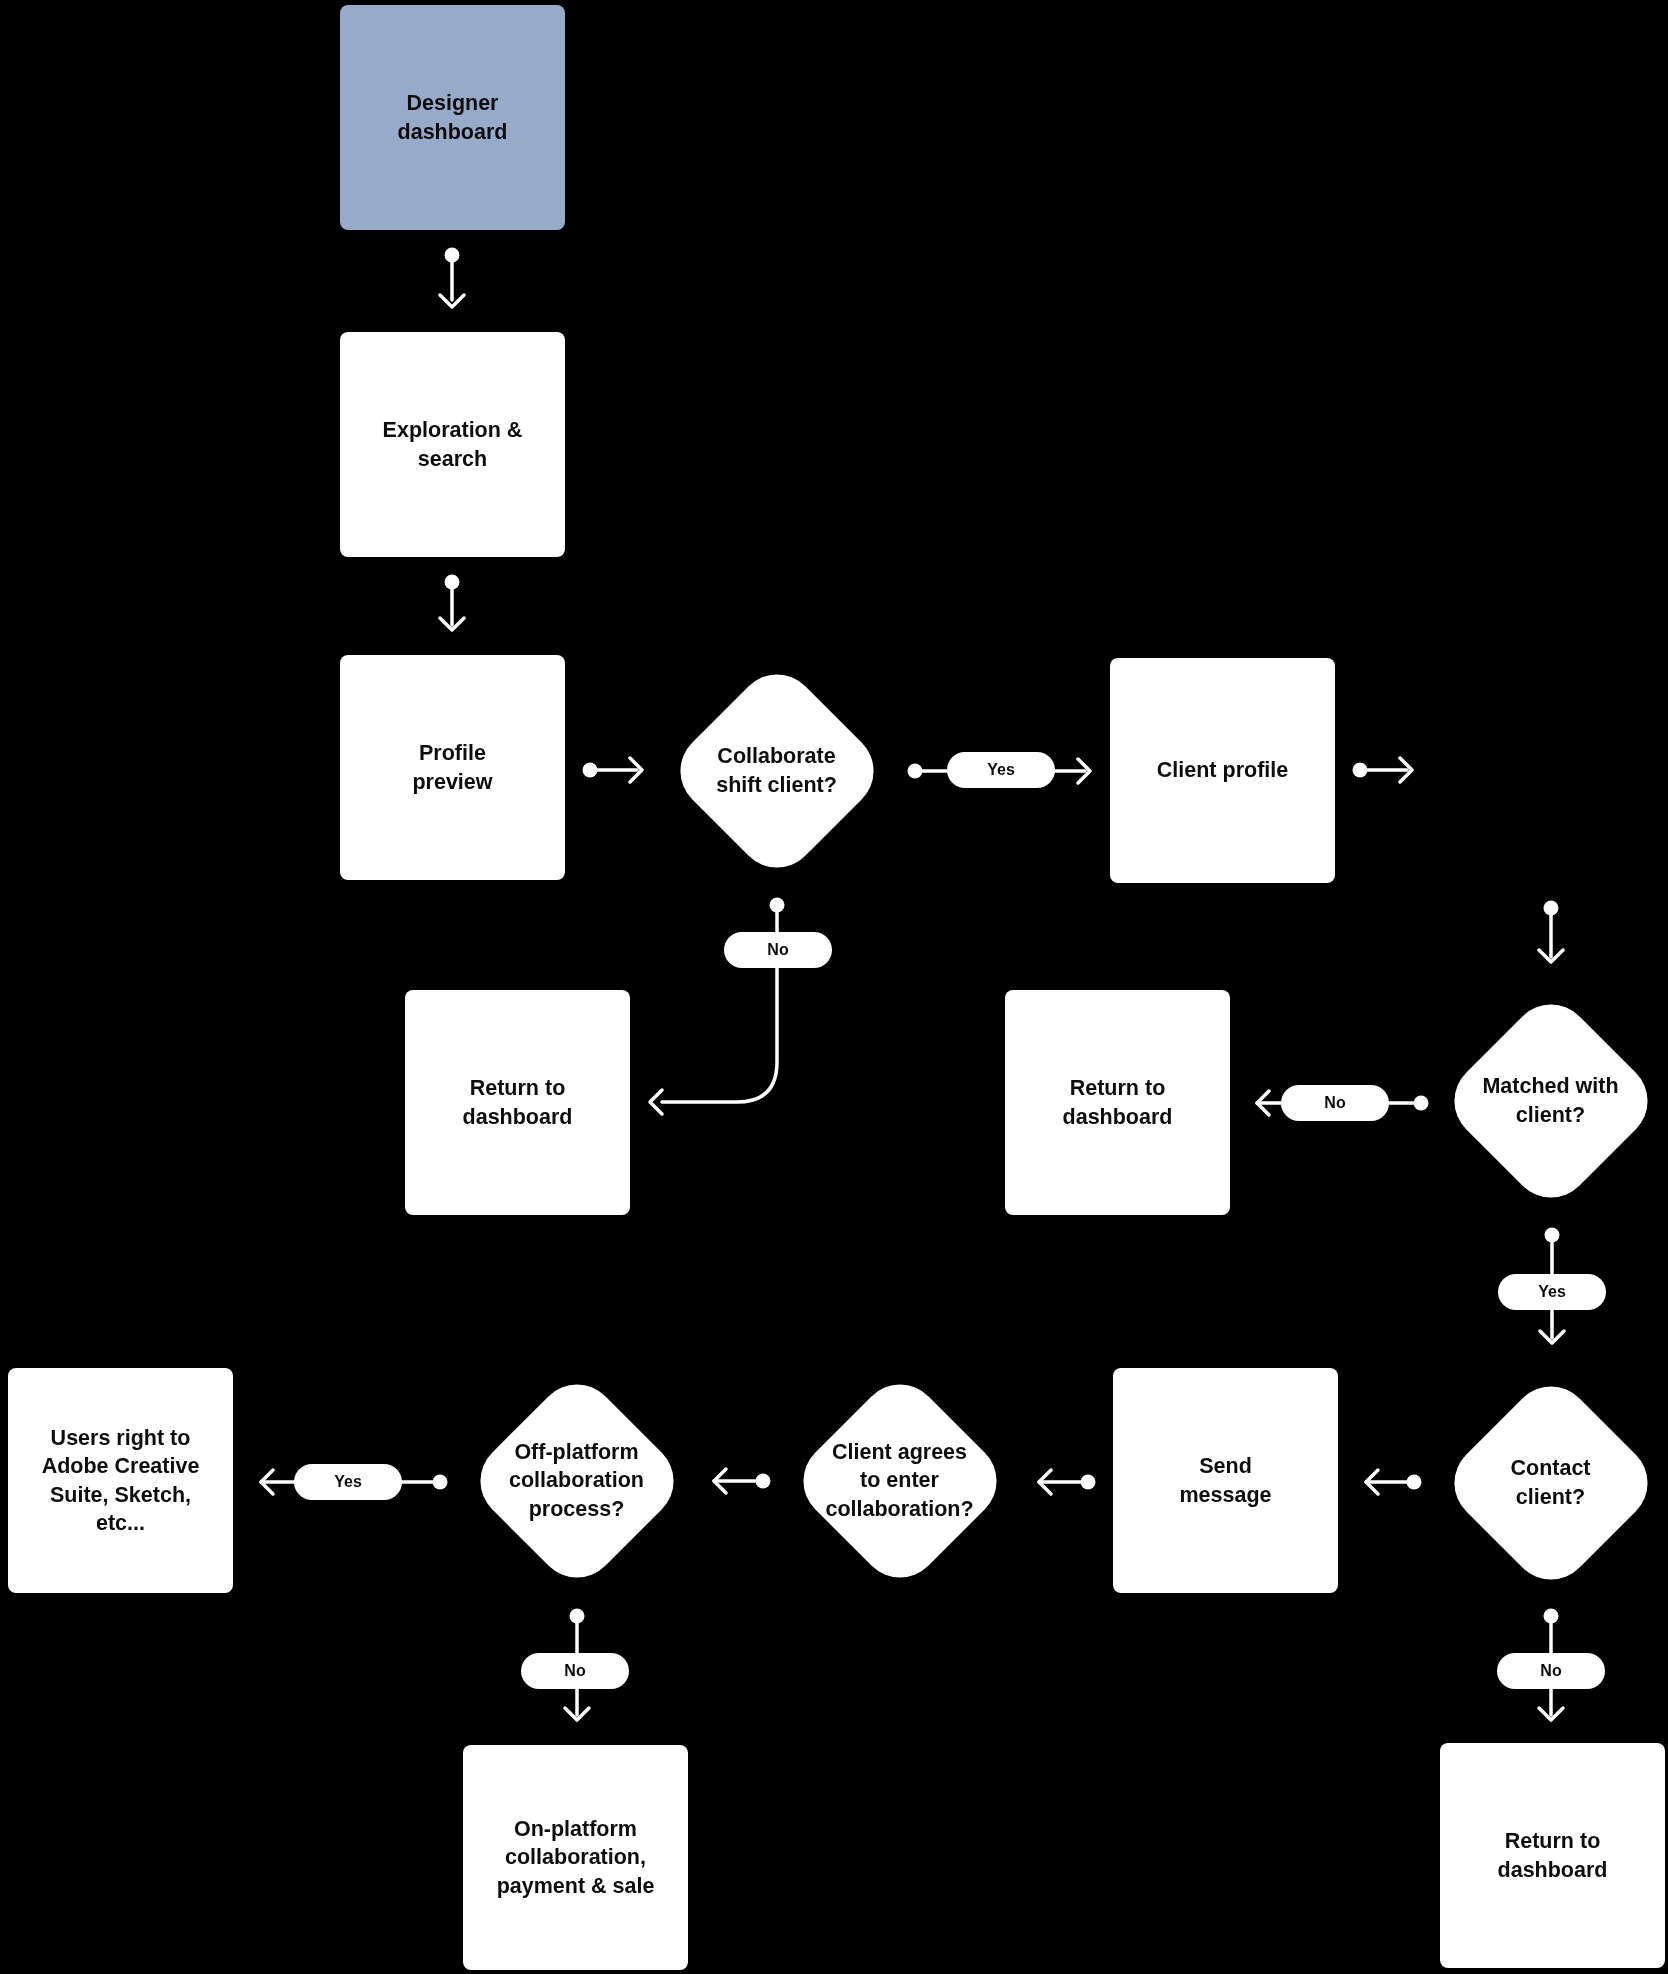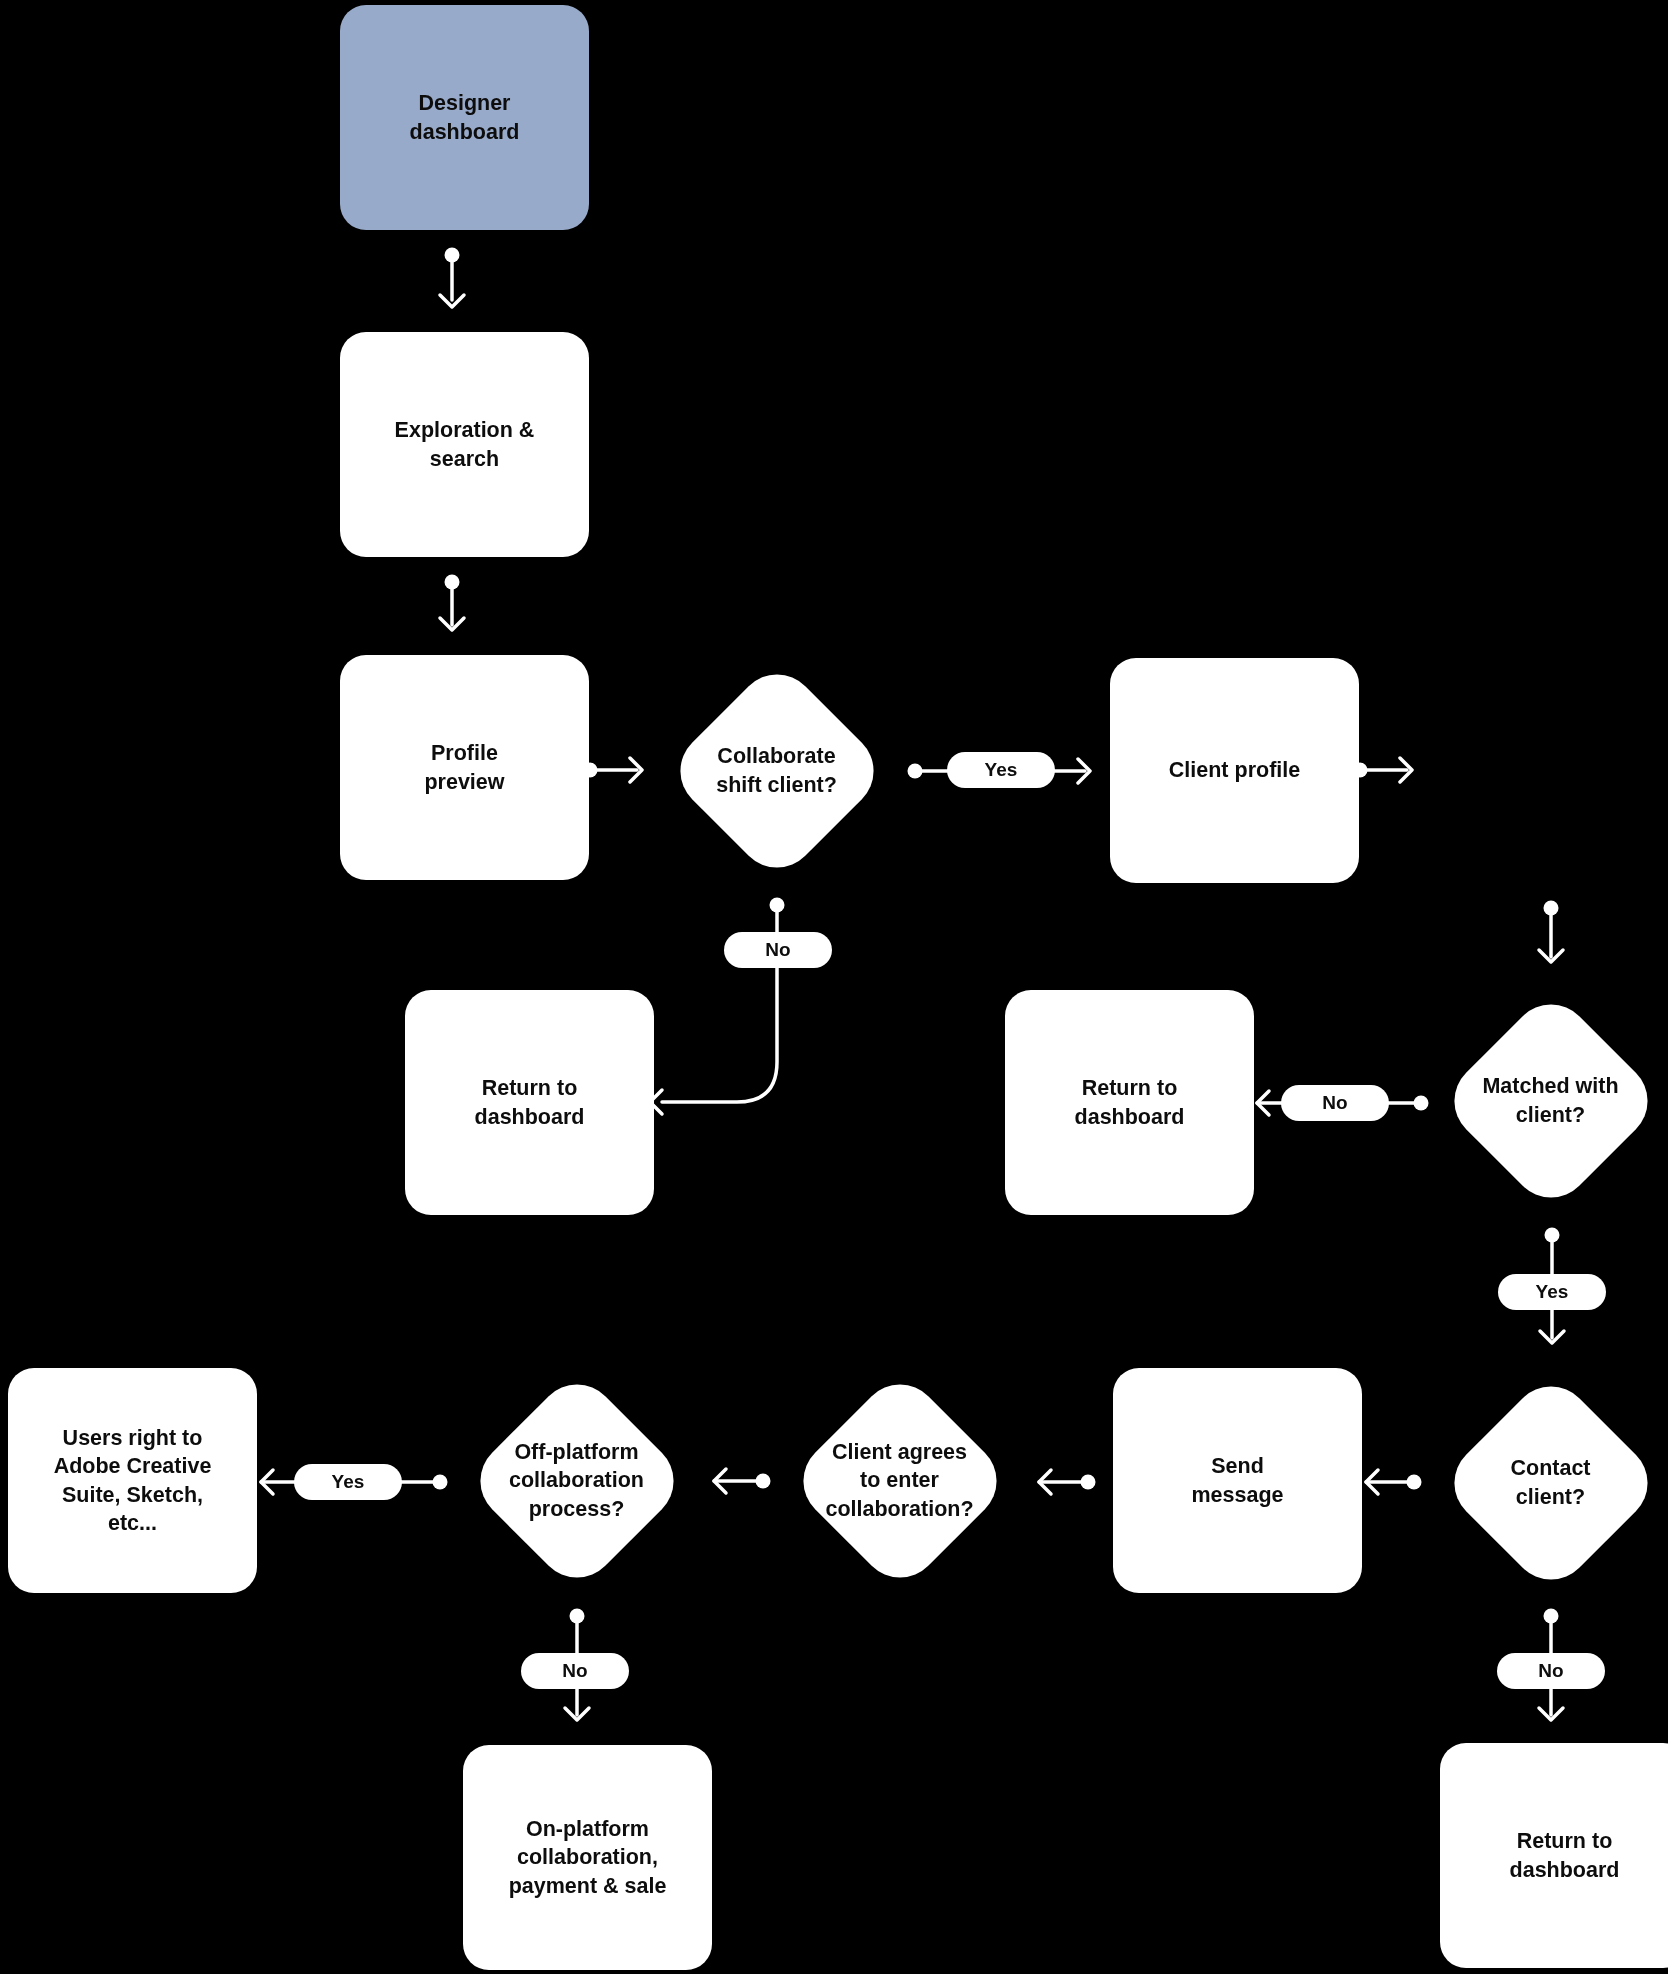--- a/index.html
+++ b/index.html
@@ -5,42 +5,42 @@
   html,body { margin:0; padding:0; background:#000; }
   .canvas {
     position:relative;
     width:1668px; height:1974px;
     background:#000;
     font-family:"Liberation Sans", sans-serif;
     overflow:hidden;
   }
   .wires { position:absolute; left:0; top:0; z-index:1; }
   .node { position:absolute; width:225px; height:225px; z-index:2; }
-  .sq { background:#ffffff; border-radius:26px;padding-left:24px; }
+  .sq { background:#ffffff; border-radius:8px; }
   .sq.accent { background:#98aac9; }
   .di .di-shape {
     position:absolute; left:50%; top:50%;
     width:160px; height:160px;
     transform:translate(-50%,-50%) rotate(45deg);
     background:#ffffff; border-radius:40px;
   }
   .lbl {
     position:absolute; inset:0;
     display:flex; align-items:center; justify-content:center;
     text-align:center;
     font-weight:700; font-size:21.5px; line-height:1.32;
     color:#0d0d0d;
     white-space:pre-line;
     z-index:3;
   }
   .pill {
     position:absolute; width:108px; height:36px;
     background:#ffffff; border-radius:18px;
     display:flex; align-items:center; justify-content:center;
-    font-weight:700; font-size:19px; color:#0d0d0d;
+    font-weight:700; font-size:16px; color:#0d0d0d;
     z-index:4;
   }
 </style>
 </head>
 <body>
 
 <div class="canvas">
 
   <svg class="wires" width="1668" height="1974" viewBox="0 0 1668 1974" fill="none" stroke="#ffffff" stroke-width="3.5" stroke-linecap="round" stroke-linejoin="round">
 

